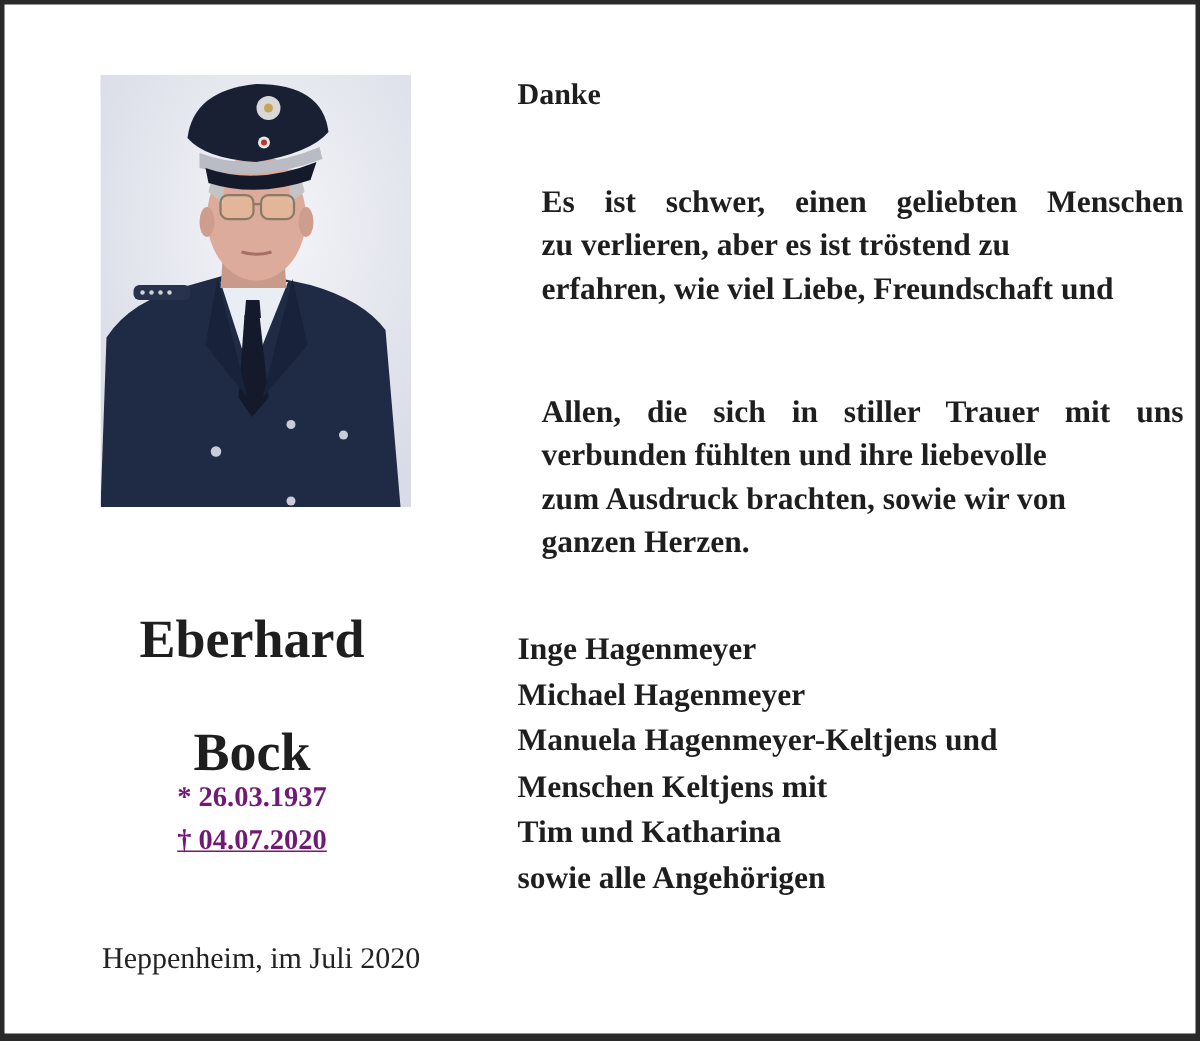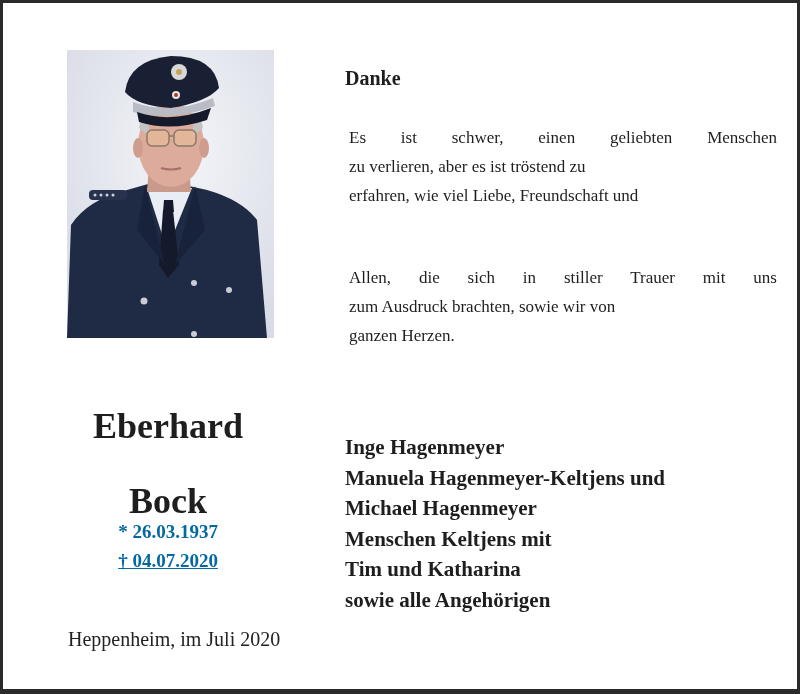--- a/index.html
+++ b/index.html
@@ -26,38 +26,38 @@
       font-family: "Liberation Serif", serif;
       font-weight: bold; font-size: 36px; line-height: 52px;
       color: #1e1e1e;
     }
     .name.first { top: 397px; }
     .name.last { top: 452px; margin-top: 20px; }
     .date {
       position: absolute; left: 40px; width: 250px; text-align: center;
       font-family: "Liberation Serif", serif;
       font-weight: bold; font-size: 19px; line-height: 24px;
-      color: #0369a1;
+      color: #701a75;
     }
     .date.born { top: 517px; }
     .date.died { top: 546px; text-decoration: underline; }
     .place {
       position: absolute; left: 65px; top: 625px;
       font-family: "Liberation Serif", serif;
       font-size: 20px; color: #222;
     }
     .right {
-      position: absolute; left: 342px; top: 63px; width: 428px;
+      position: absolute; left: 342px; top: 48px; width: 428px;
       font-family: "Liberation Serif", serif;
     }
     .heading {
       font-weight: bold; font-size: 20px; line-height: 24px; margin: 0;
     }
     .para {
-      font-size: 17px; line-height: 29px; margin: 4px;
+      font-size: 21px; line-height: 29px; margin: 16px; font-weight: bold;
     }
     .para .line { display: block; white-space: nowrap; }
     .para .line.justify { text-align: justify; text-align-last: justify; white-space: normal; }
     .p1 { position: absolute; top: 53px; left: 0; width: 428px; }
     .p2 { position: absolute; top: 193px; left: 0; width: 428px; }
     .signers {
       position: absolute; top: 366px; left: 0; width: 428px;
       font-weight: bold; font-size: 21px; line-height: 30.5px;
     }
     .signers .line { display: block; white-space: nowrap; }
@@ -137,26 +137,27 @@
     <p class="heading">Danke</p>
 
     <div class="para p1">
       <span class="line justify">Es ist schwer, einen geliebten Menschen</span>
       <span class="line">zu verlieren, aber es ist tröstend zu</span>
       <span class="line">erfahren, wie viel Liebe, Freundschaft und</span>
     </div>
 
     <div class="para p2">
       <span class="line justify">Allen, die sich in stiller Trauer mit uns</span>
+      <span class="line">verbunden fühlten und ihre liebevolle</span>
       <span class="line">zum Ausdruck brachten, sowie wir von</span>
       <span class="line">ganzen Herzen.</span>
     </div>
 
     <div class="signers">
       <span class="line">Inge Hagenmeyer</span>
+      <span class="line">Michael Hagenmeyer</span>
       <span class="line">Manuela Hagenmeyer-Keltjens und</span>
-      <span class="line">Michael Hagenmeyer</span>
       <span class="line">Menschen Keltjens mit</span>
       <span class="line">Tim und Katharina</span>
       <span class="line">sowie alle Angehörigen</span>
     </div>
   </div>
 </div>
 
 </body></html>

